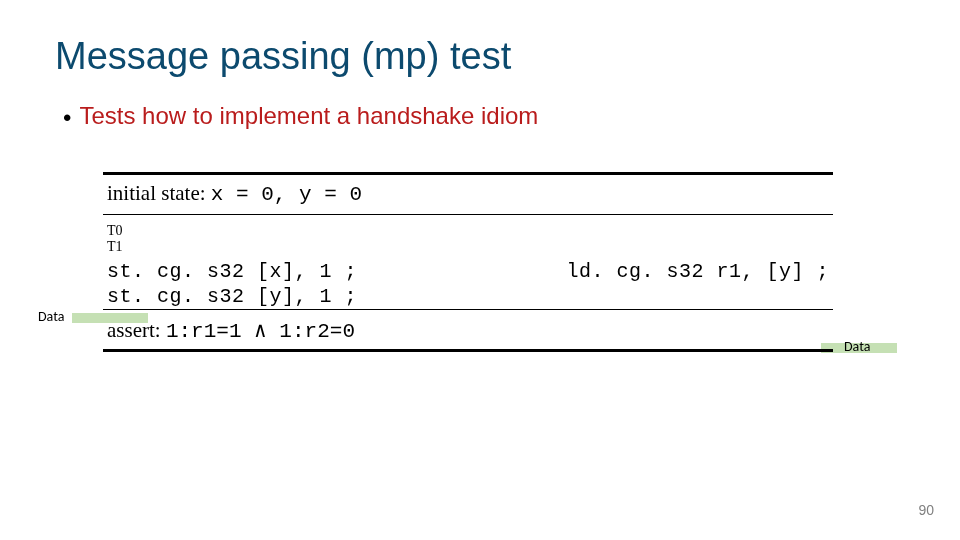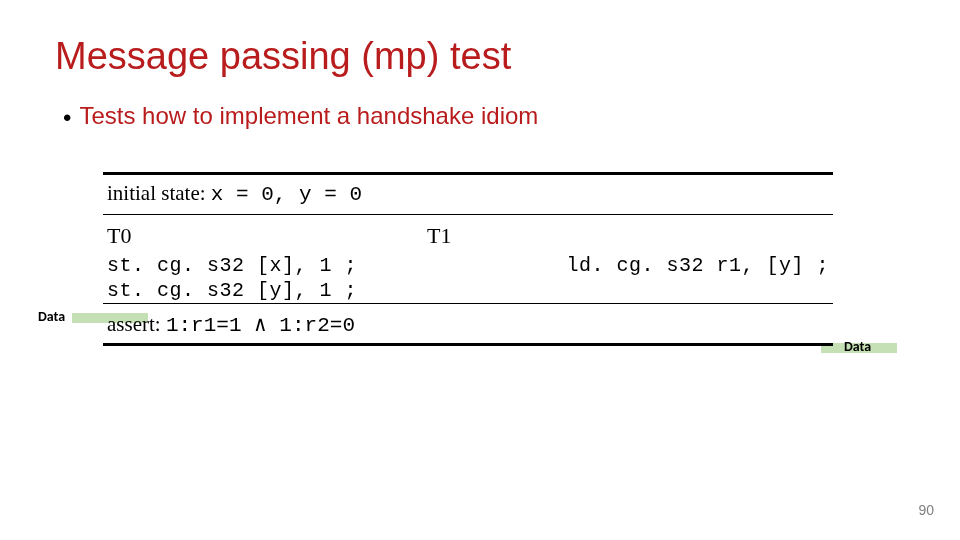--- a/index.html
+++ b/index.html
@@ -10,21 +10,21 @@
       font-family: 'Segoe UI', Arial, sans-serif;
       position: relative;
       overflow: hidden;
     }
     .slide {
       padding: 35px 55px;
     }
     .title {
       font-size: 38px;
       font-weight: 400;
-      color: #b91c1c;
+      color: #0c4a6e;
       margin-bottom: 24px;
     }
     .bullet {
       display: flex;
       align-items: flex-start;
       margin-bottom: 38px;
       padding-left: 8px;
     }
     .bullet-dot {
       font-size: 24px;
@@ -55,22 +55,23 @@
       font-size: 21px;
       padding: 6px 4px 8px 4px;
     }
     .initial-state .mono {
       font-family: 'Courier New', monospace;
       font-size: 21px;
     }
     .thread-row {
       display: flex;
       font-family: 'Times New Roman', serif;
-      font-size: 22px;
+      font-size: 14px;
       padding: 8px 4px 4px 4px;
+      flex-direction: column;
     }
     .col-left { width: 320px; }
     .col-right { flex: 1; }
     .code-row {
       display: flex;
       font-family: 'Courier New', monospace;
       font-size: 20px;
       padding: 1px 4px;
       position: relative;
     }
@@ -88,21 +89,21 @@
       font-size: 21px;
       padding: 8px 4px 6px 4px;
     }
     .assert-row .mono {
       font-family: Liberation Mono, monospace;
     }
     .data-label {
       position: absolute;
       font-family: Calibri, 'Segoe UI', Arial, sans-serif;
       font-size: 14px;
-      font-weight: 700;
+      font-weight: 400;
       color: #000;
     }
     .data-left {
       left: 38px;
       top: 308px;
     }
     .data-right {
       left: 844px;
       top: 338px;
     }

